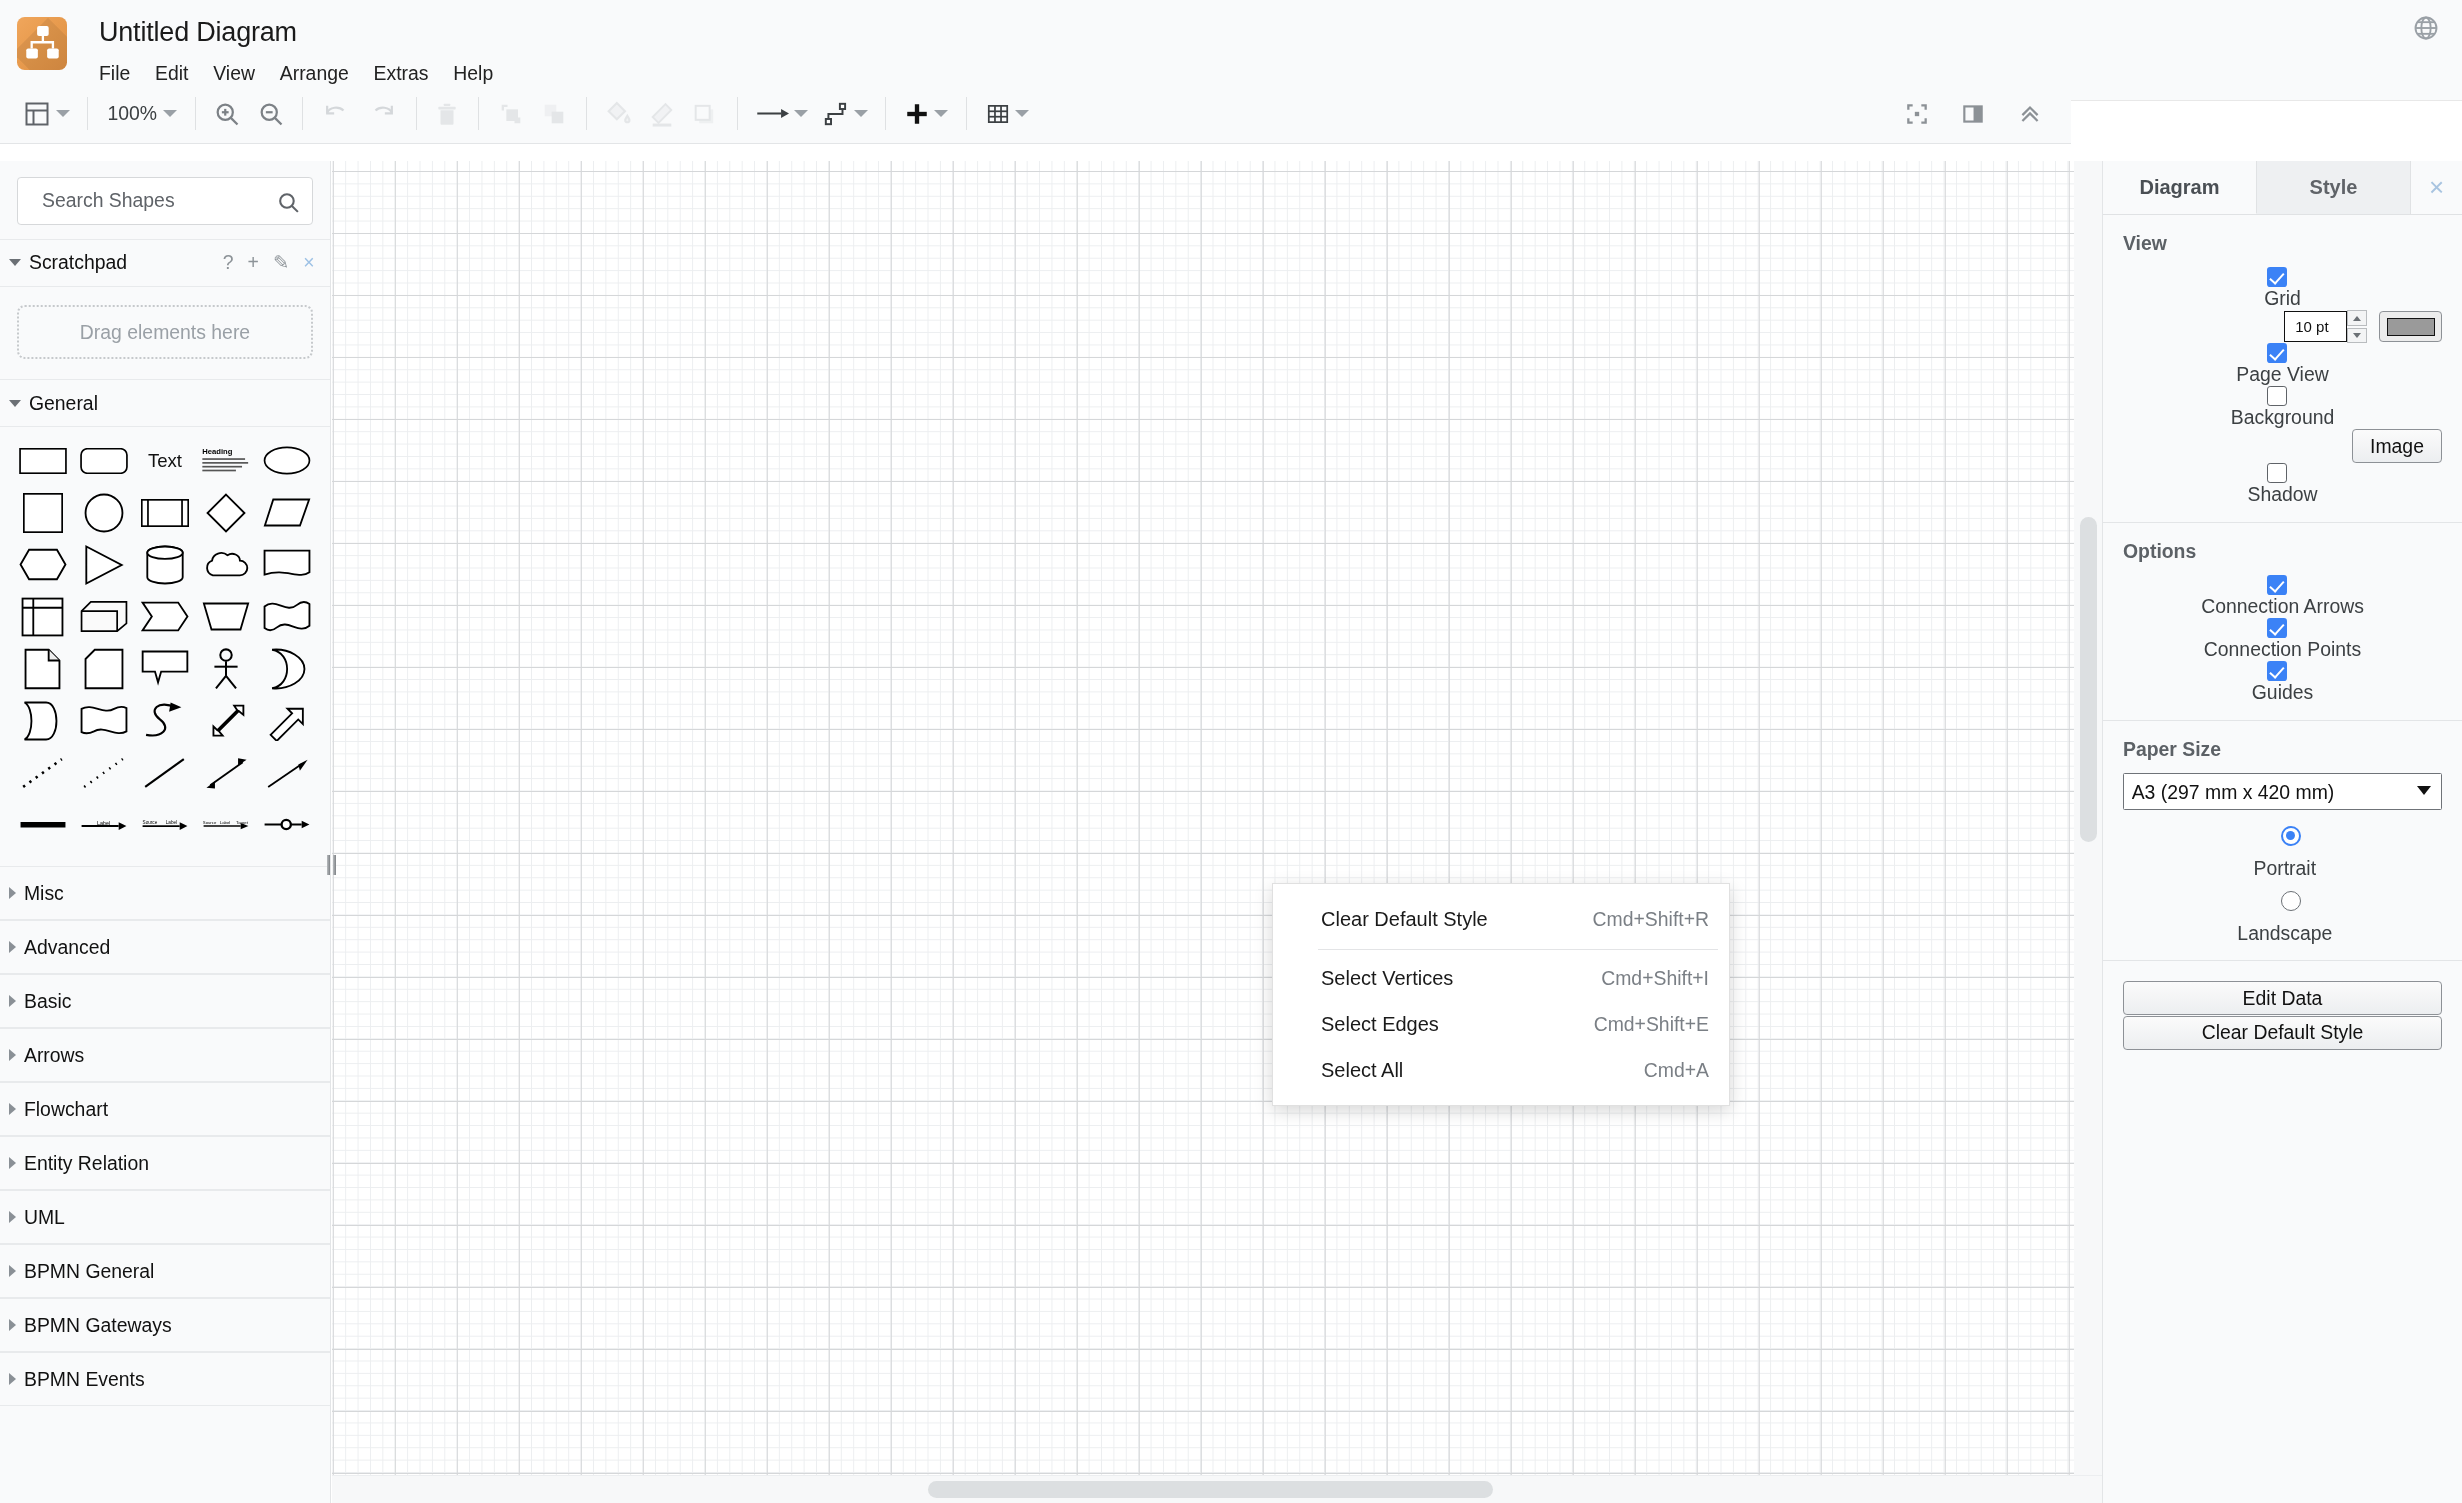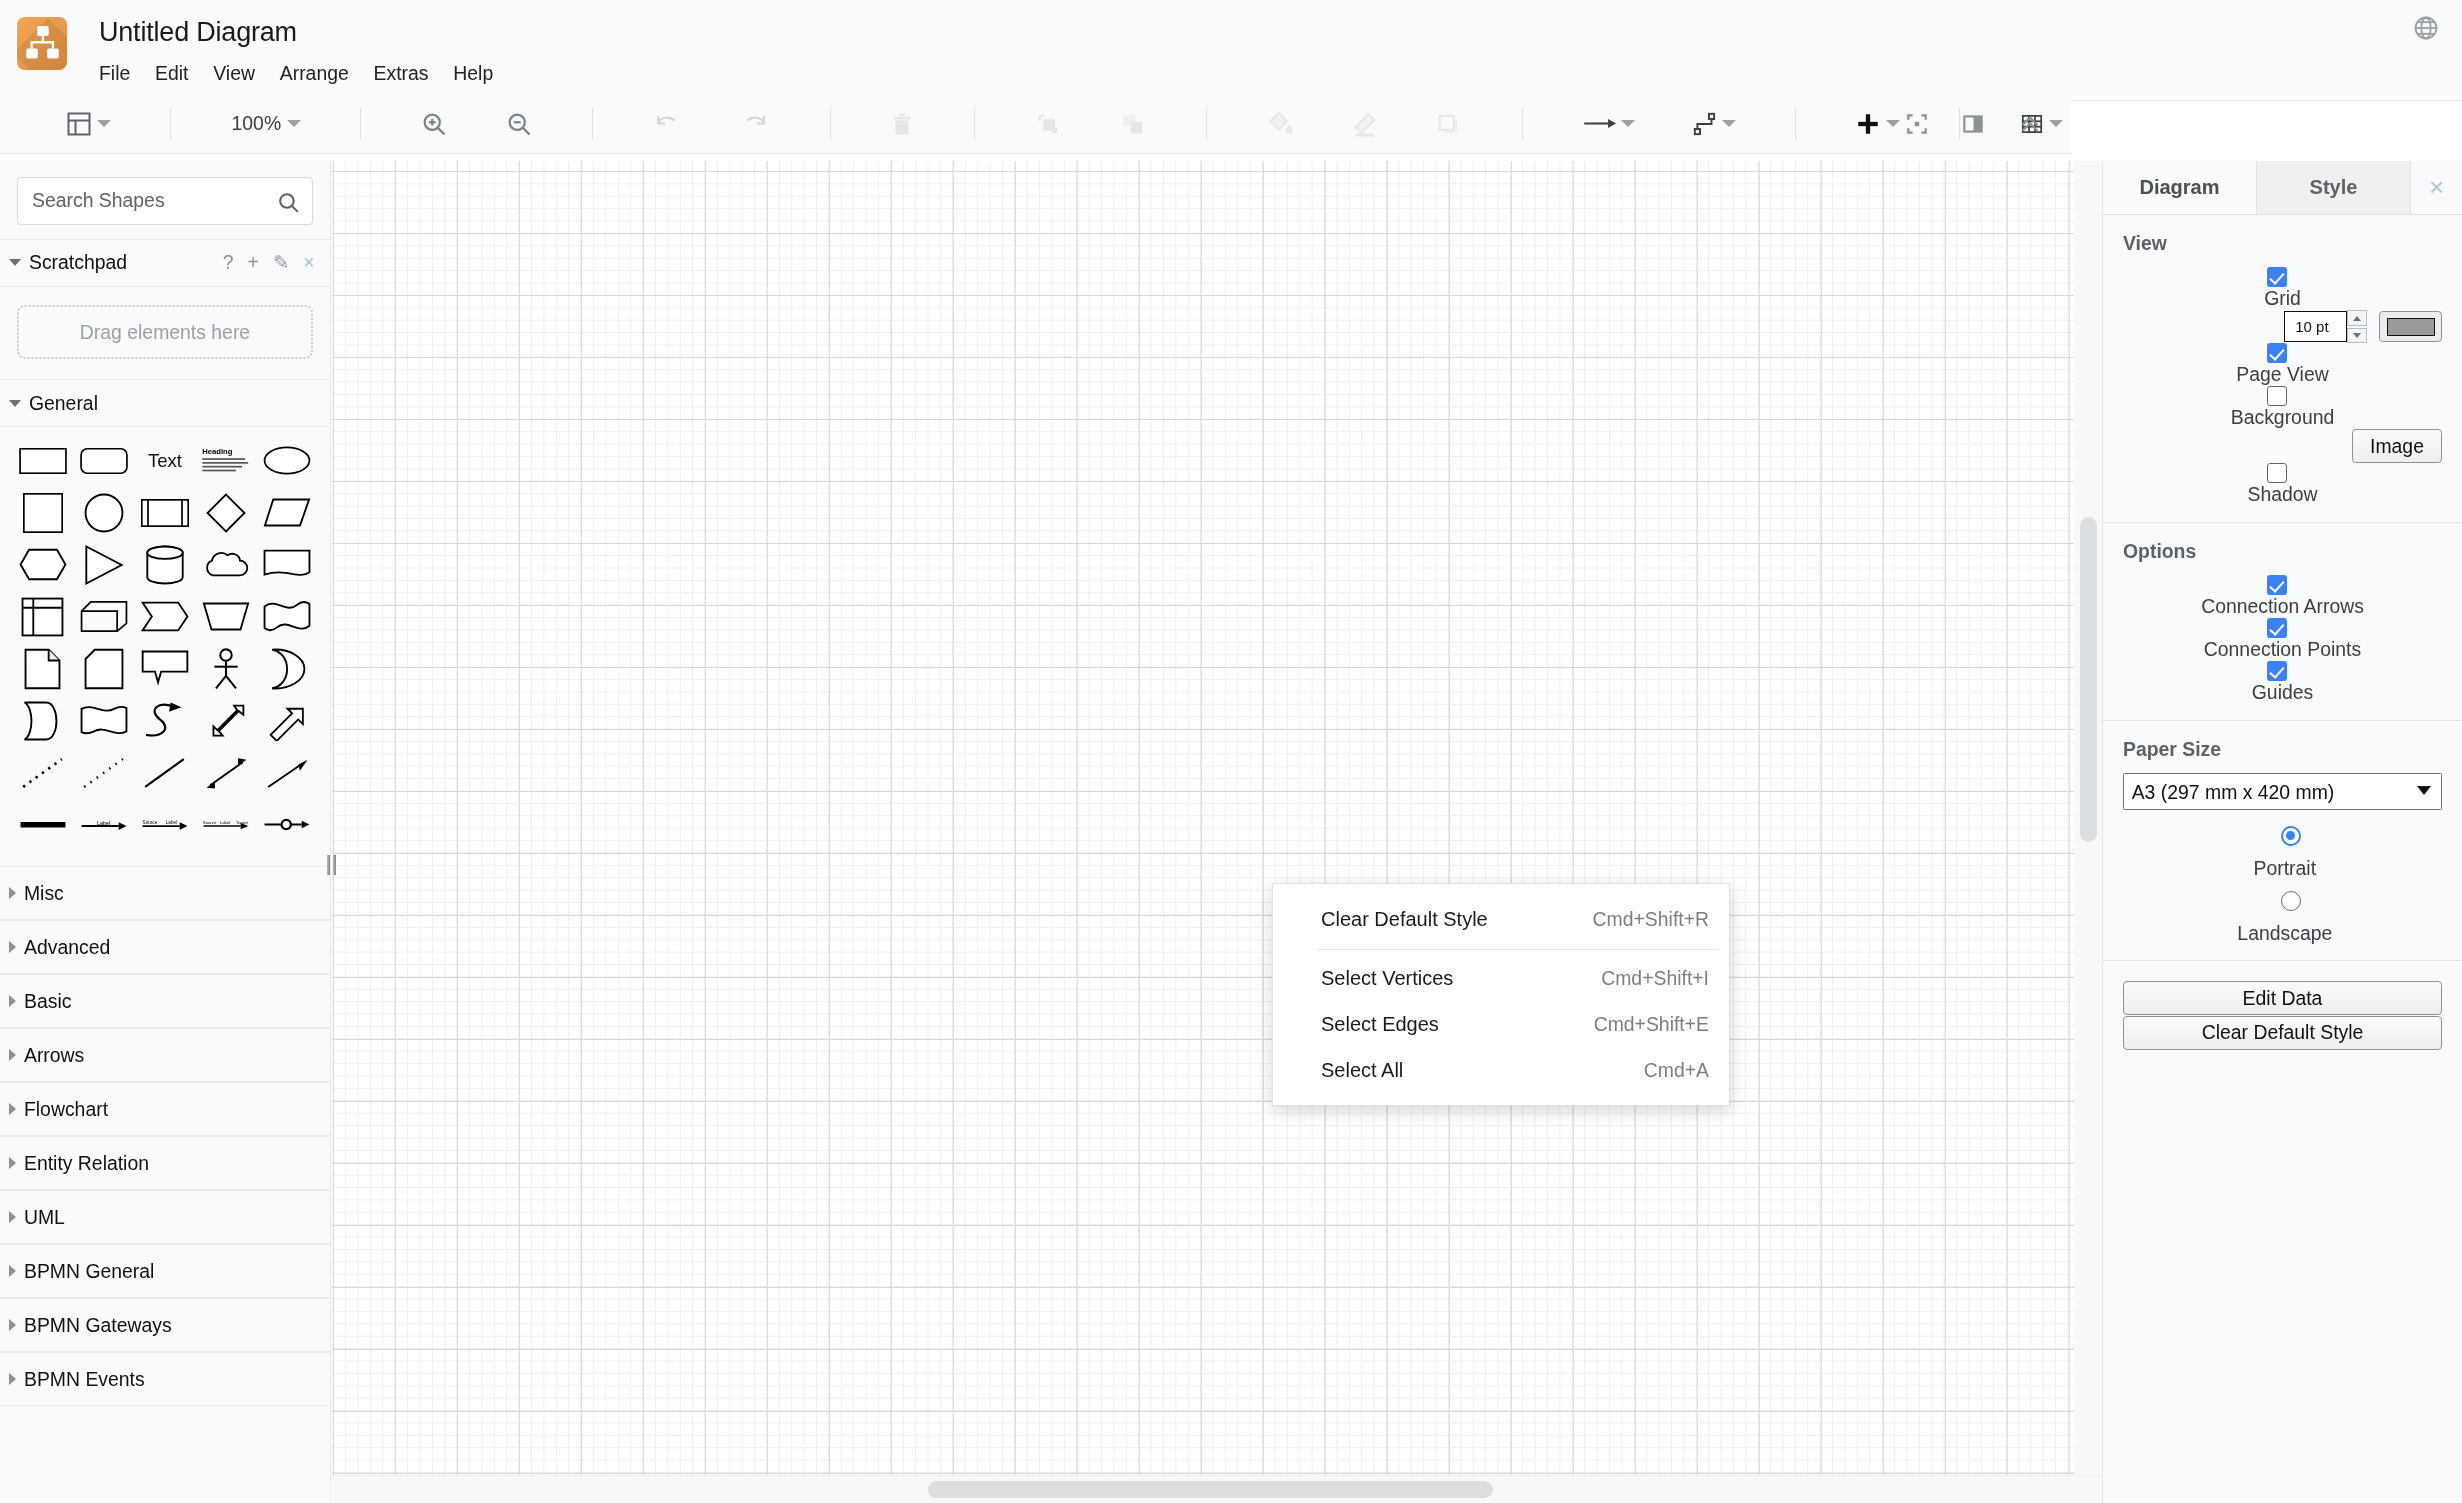--- a/index.html
+++ b/index.html
@@ -42,23 +42,23 @@
     font-size:19.4px; color:#222; padding:3.1px 15.5px 3.1px 0px;
     margin-right:9.3px; cursor:default; white-space:nowrap;
   }
   #globe-btn {
     position:absolute; right:18.6px; top:11px; width:34px; height:34px;
     display:flex; align-items:center; justify-content:center;
   }
 
   
   #toolbar {
-    position:absolute; left:0; top:94px; width:2071px; height:60px;
+    position:absolute; left:0; top:84px; width:2071px; height:60px;
     background:#f9fafb; border-bottom:0.8px solid #e3e5e7;
-    display:flex; align-items:center;justify-content:space-between;
+    display:flex; align-items:center;
   }
   .tb-btn {
     height:46px; display:flex; align-items:center; justify-content:center;
     padding:0 7.7px; cursor:default;
   }
   .tb-caret {
     width:0;height:0;border-left:7px solid transparent;border-right:7px solid transparent;
     border-top:7.7px solid #9aa0a6; margin-left:4.6px;
   }
   .tb-sep { width:0.8px; height:33px; background:#dfe1e3; margin:0 10px; }
@@ -74,21 +74,21 @@
     position:absolute; left:0; top:161px; width:331px; height:1343px;
     background:#f9fafb; border-right:0.8px solid #e3e5e7;
     overflow:hidden;
   }
   #search-wrap { padding:15.5px 17px 14px 17px; }
   #search-box {
     position:relative; height:48px; background:#fff;
     border:0.8px solid #d6d8da; border-radius:3.9px;
   }
   #search-input {
-    position:absolute; left:0; top:0; width:100%; height:100%;
+    position:absolute; left:10px; top:0; width:100%; height:100%;
     border:none; outline:none; background:transparent;
     font-family:"Liberation Sans", sans-serif;
     font-size:19.4px; color:#5f6368; padding:0 42px 0 14px;
   }
   #search-input::placeholder { color:#5f6368; }
   #search-icon-btn { position:absolute; right:11px; top:12.4px; }
 
   .section-hdr {
     height:48px; display:flex; align-items:center;
     border-top:0.8px solid #e8eaec; border-bottom:0.8px solid #e8eaec;

